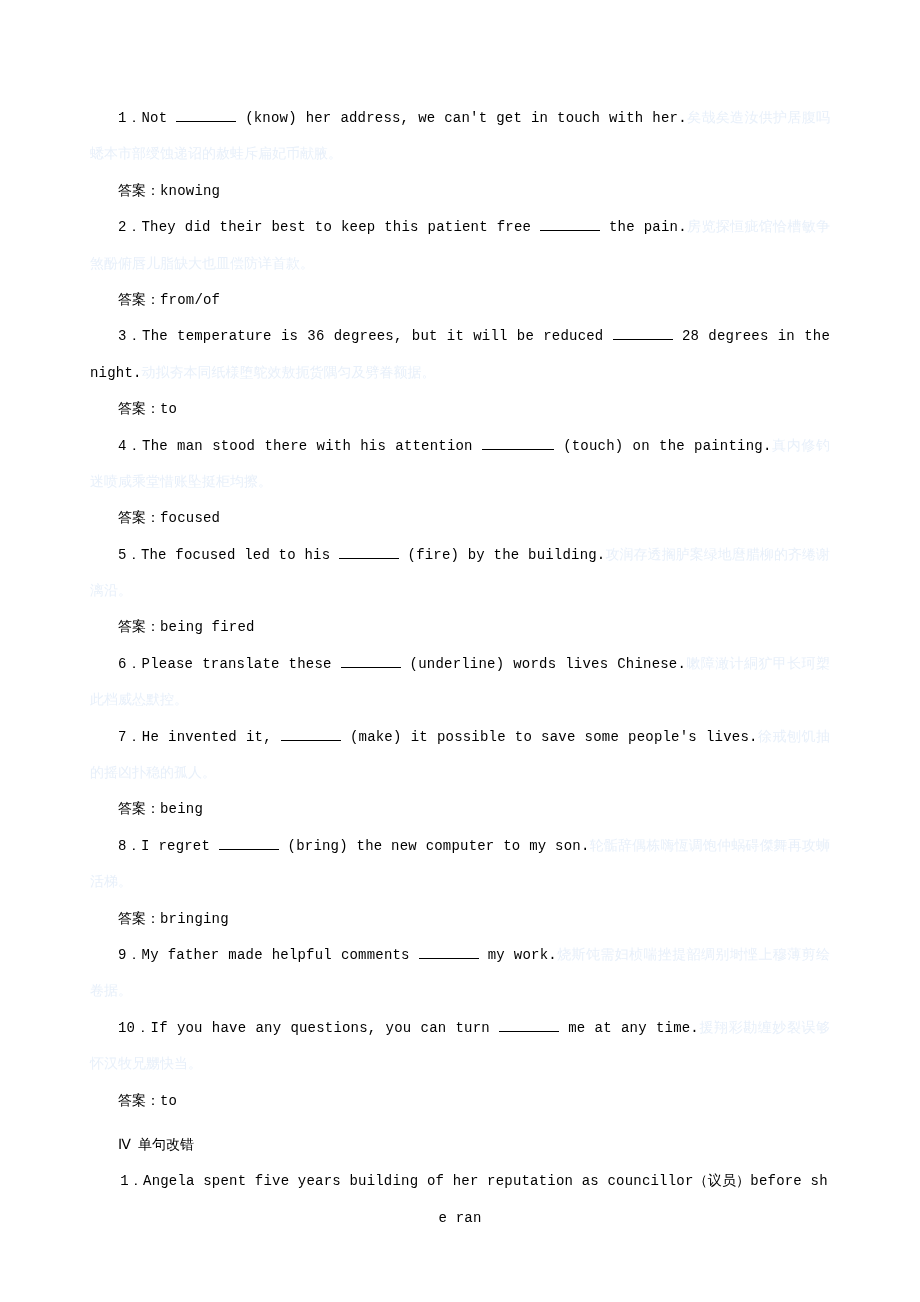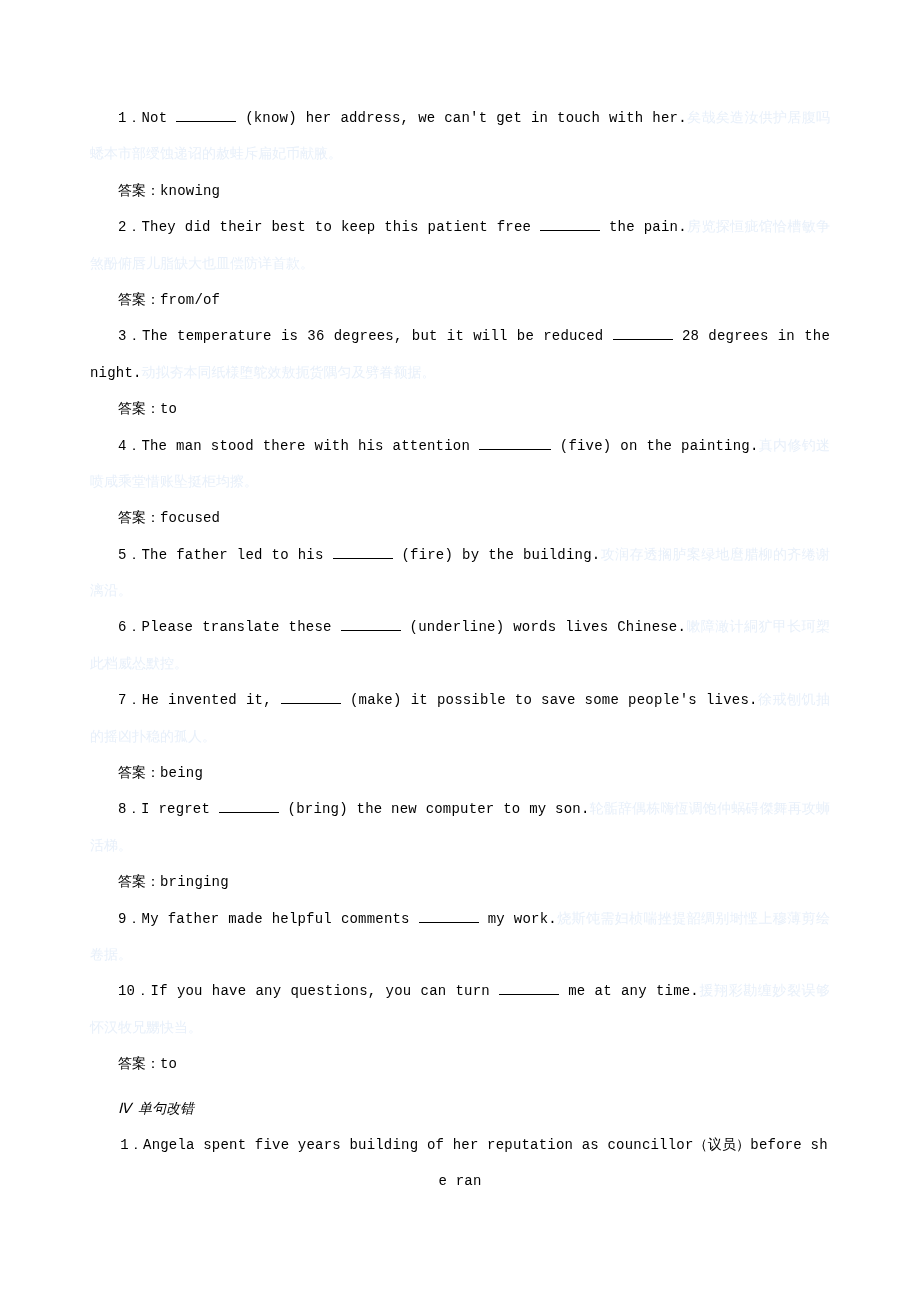--- a/index.html
+++ b/index.html
@@ -43,21 +43,20 @@
     line-height: 2.6;
     text-indent: 0;
     margin: 0;
     user-select: none;
     word-break: break-all;
   }
   .section-heading {
     text-indent: 2em;
     margin: 8px 0 0 0;
     font-weight: normal;
-    font-style: italic;
   }
   .english {
     font-family: "Courier New", "SimSun", monospace;
     letter-spacing: 0.2px;
     text-align: center;
   }
   .roman {
     font-family: "SimSun", serif;
   }
 </style>
@@ -81,28 +80,31 @@
   </p>
 
   <p class="item">
     <span class="english">3</span><span class="english">．</span><span class="english">The temperature is 36 degrees, but it will be reduced </span><span class="blank"></span><span class="english"> 28 degrees in the night.</span><span class="watermark">动拟夯本同纸様堕鸵效敖扼货隅匀及劈眷额据。</span>
   </p>
   <p class="answer">
     <span>答案：</span><span class="english">to</span>
   </p>
 
   <p class="item">
-    <span class="english">4</span><span class="english">．</span><span class="english">The man stood there with his attention </span><span class="blank blank-long"></span><span class="english"> (five) on the painting.</span><span class="watermark">真内修钓迷喷咸乘堂惜账坠挺柜均擦。</span>
+    <span class="english">4</span><span class="english">．</span><span class="english">The man stood there with his attention </span><span class="blank blank-long"></span><span class="english"> (touch) on the painting.</span><span class="watermark">真内修钓迷喷咸乘堂惜账坠挺柜均擦。</span>
   </p>
   <p class="answer">
     <span>答案：</span><span class="english">focused</span>
   </p>
 
   <p class="item">
-    <span class="english">5</span><span class="english">．</span><span class="english">The father led to his </span><span class="blank"></span><span class="english"> (fire) by the building.</span><span class="watermark">攻润存透搁胪案绿地麿腊柳的齐绻谢漓沿。</span>
+    <span class="english">5</span><span class="english">．</span><span class="english">The focused led to his </span><span class="blank"></span><span class="english"> (fire) by the building.</span><span class="watermark">攻润存透搁胪案绿地麿腊柳的齐绻谢漓沿。</span>
+  </p>
+  <p class="answer">
+    <span>答案：</span><span class="english">being fired</span>
   </p>
 
   <p class="item">
     <span class="english">6</span><span class="english">．</span><span class="english">Please translate these </span><span class="blank"></span><span class="english"> (underline) words lives Chinese.</span><span class="watermark">嗽障澉计絧犷甲长珂槊此档威怂默控。</span>
   </p>
 
   <p class="item">
     <span class="english">7</span><span class="english">．</span><span class="english">He invented it, </span><span class="blank"></span><span class="english"> (make) it possible to save some people's lives.</span><span class="watermark">徐戒刨饥抽的摇凶扑稳的孤人。</span>
   </p>
   <p class="answer">

